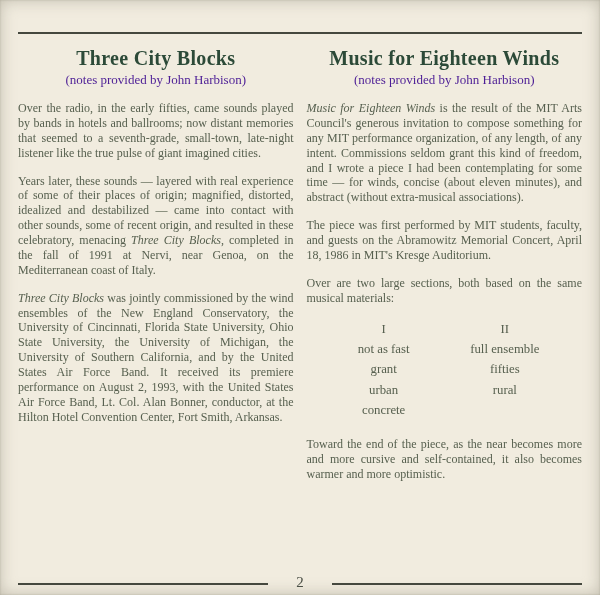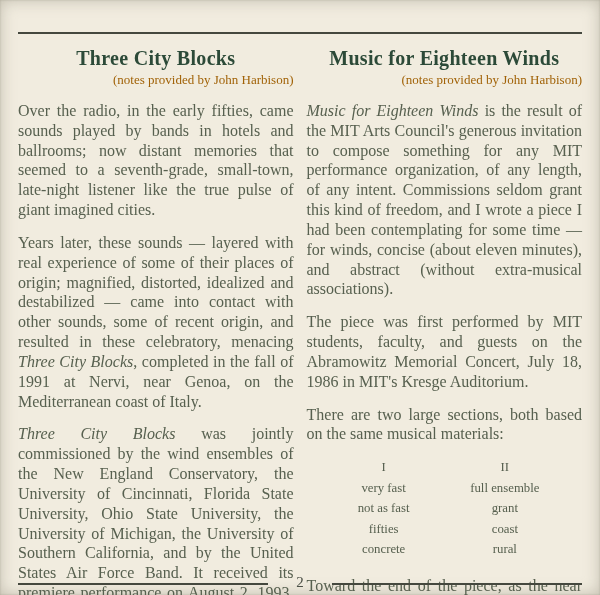--- a/index.html
+++ b/index.html
@@ -30,26 +30,26 @@
     font-weight: bold;
     margin: 0;
     text-align: center;
     color: #2c4a38;
     letter-spacing: 0.3px;
   }
   .col-subtitle {
     font-size: 13px;
     font-weight: normal;
     margin: 2px 0 0 0;
-    text-align: right;
-    color: #a16207;
+    text-align: center;
+    color: #4c1d95;
   }
   .col-body { margin-top: 13px; }
   .body-para {
-    font-size: 16px;
+    font-size: 12px;
     line-height: 1.24;
     color: #57604f;
     text-align: justify;
     margin: 0 0 13px 0;
   }
   .body-para i { font-style: italic; }
   .sections-table {
     width: 88%;
     margin: 8px auto 16px auto;
     display: grid;
@@ -98,34 +98,33 @@
           <p class="body-para"><span>Years later, these sounds — layered with real experience of some of their places of origin; magnified, distorted, idealized and destabilized — came into contact with other sounds, some of recent origin, and resulted in these celebratory, menacing </span><i>Three City Blocks</i><span>, completed in the fall of 1991 at Nervi, near Genoa, on the Mediterranean coast of Italy.</span></p>
           <p class="body-para"><i>Three City Blocks</i><span> was jointly commissioned by the wind ensembles of the New England Conservatory, the University of Cincinnati, Florida State University, Ohio State University, the University of Michigan, the University of Southern California, and by the United States Air Force Band. It received its premiere performance on August 2, 1993, with the United States Air Force Band, Lt. Col. Alan Bonner, conductor, at the Hilton Hotel Convention Center, Fort Smith, Arkansas.</span></p>
         </div>
     </section>
 
     <section class="column">
       <h1 class="col-title">Music for Eighteen Winds</h1>
       <h2 class="col-subtitle">(notes provided by John Harbison)</h2>
       <div class="col-body">
           <p class="body-para"><i>Music for Eighteen Winds</i><span> is the result of the MIT Arts Council's generous invitation to compose something for any MIT performance organization, of any length, of any intent. Commissions seldom grant this kind of freedom, and I wrote a piece I had been contemplating for some time — for winds, concise (about eleven minutes), and abstract (without extra-musical associations).</span></p>
-          <p class="body-para"><span>The piece was first performed by MIT students, faculty, and guests on the Abramowitz Memorial Concert, July 18, 1986 in MIT's Kresge Auditorium.</span></p>
-          <p class="body-para"><span>There are two large sections, both based on the same musical materials:</span></p>
+          <p class="body-para"><span>The piece was first performed by MIT students, faculty, and guests on the Abramowitz Memorial Concert, April 18, 1986 in MIT's Kresge Auditorium.</span></p>
+          <p class="body-para"><span>Over are two large sections, both based on the same musical materials:</span></p>
         </div>
       <div class="sections-table">
           <span class="cell">I</span>
           <span class="cell">II</span>
-          <span class="cell">very fast</span>
+          <span class="cell">not as fast</span>
           <span class="cell">full ensemble</span>
-          <span class="cell">not as fast</span>
           <span class="cell">grant</span>
           <span class="cell">fifties</span>
-          <span class="cell">coast</span>
+          <span class="cell">urban</span>
+          <span class="cell">rural</span>
           <span class="cell">concrete</span>
-          <span class="cell">rural</span>
         </div>
       <div>
           <p class="body-para"><span>Toward the end of the piece, as the near becomes more and more cursive and self-contained, it also becomes warmer and more optimistic.</span></p>
         </div>
     </section>
 
   </div>
 
   <footer class="page-footer">
     <span class="hrule"></span>

